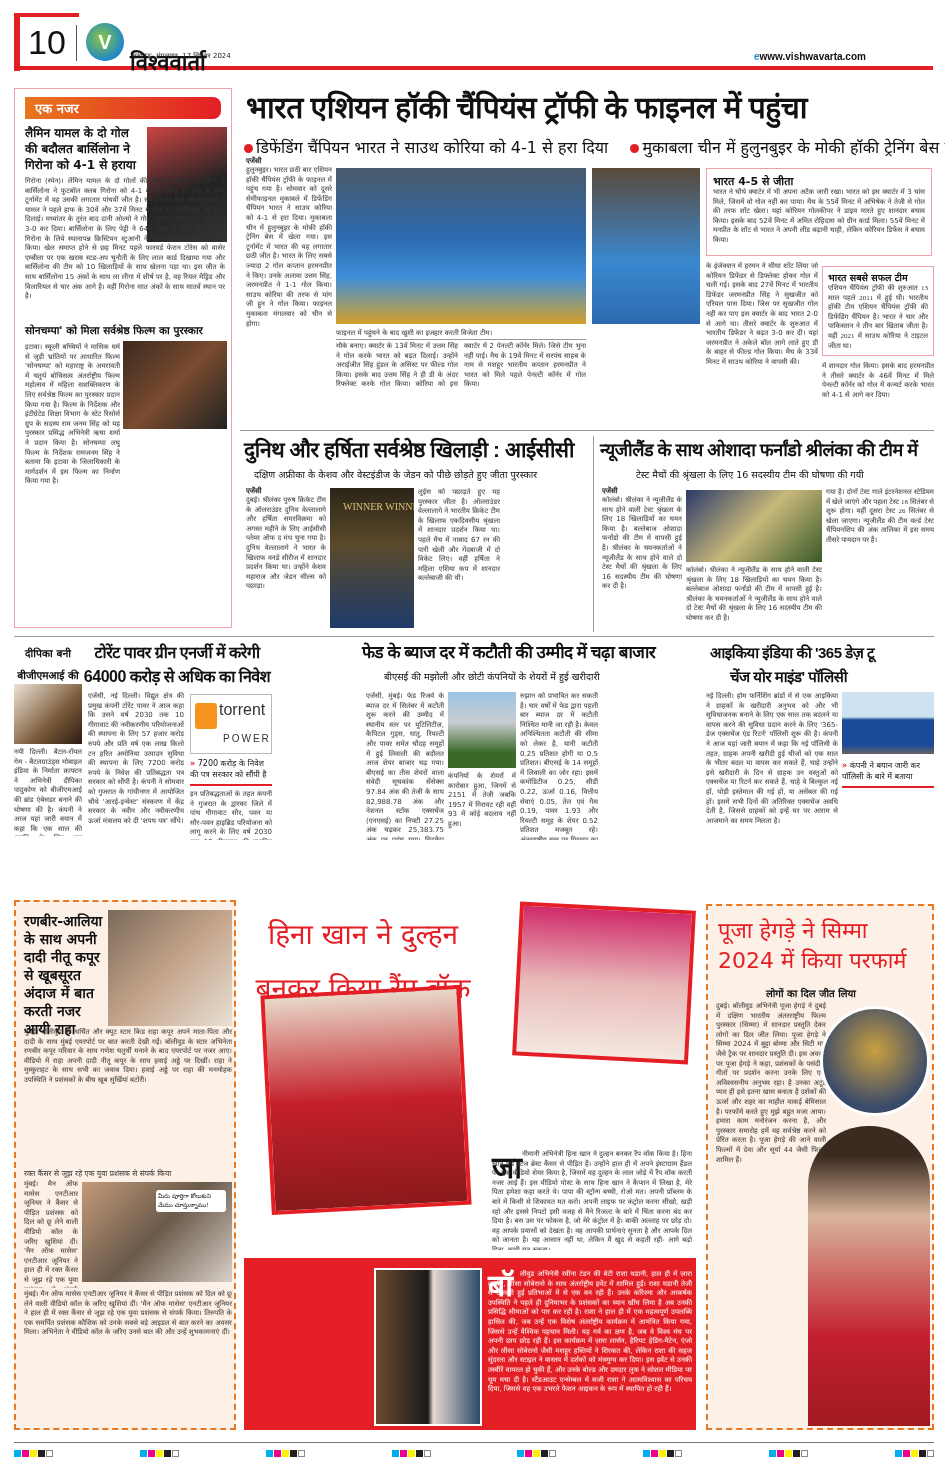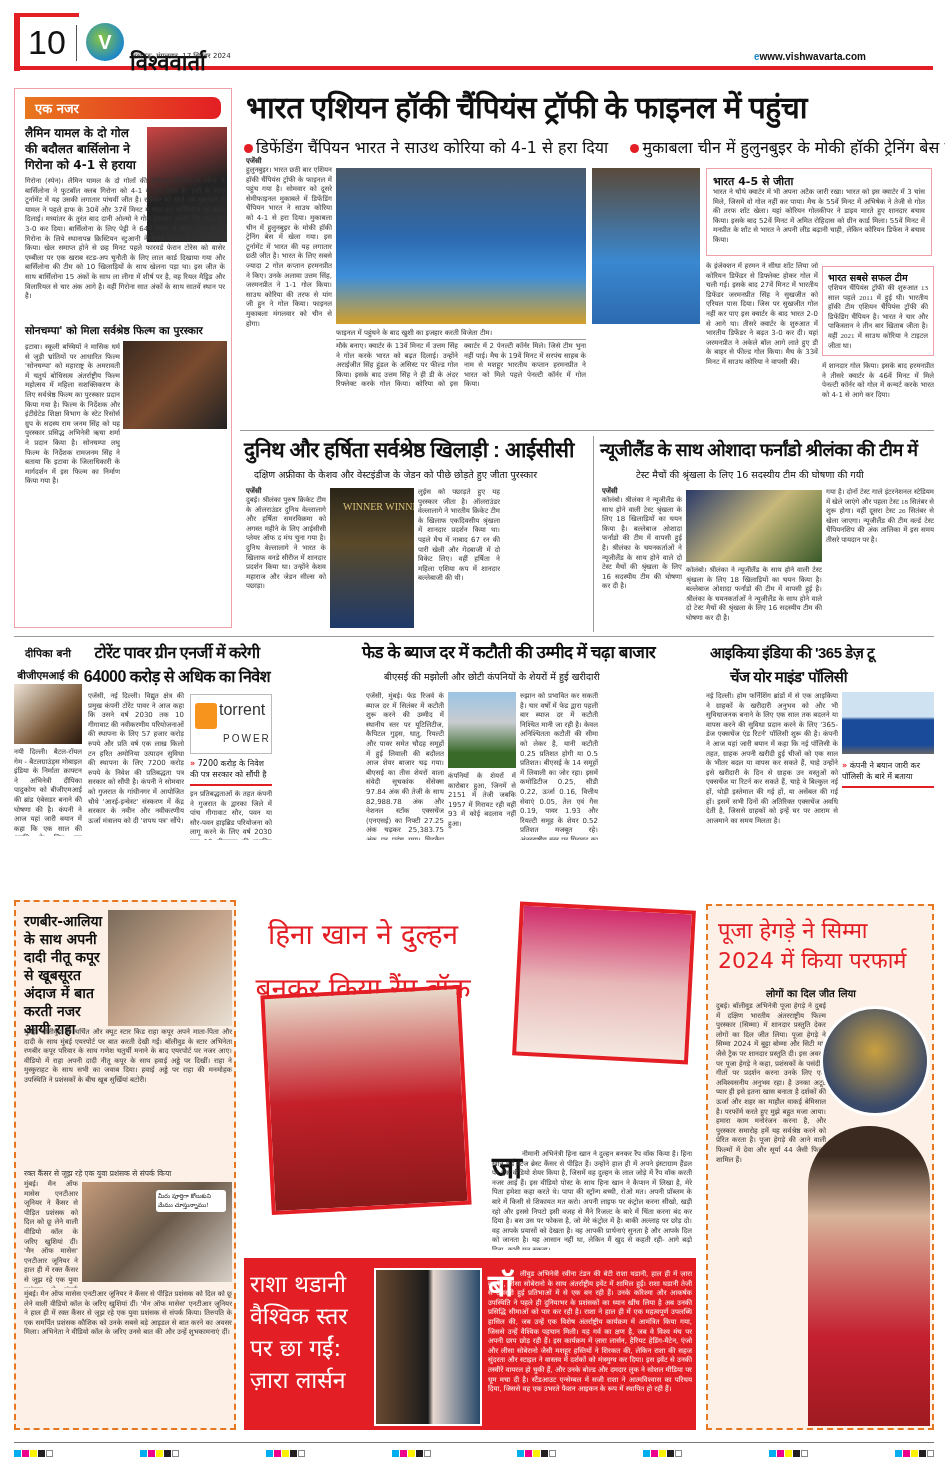--- a/index.html
+++ b/index.html
@@ -137,21 +137,20 @@
 
 <div class="abs dash-box" style="left:706px;top:904px;width:228px;height:526px;">
   <div class="abs" style="left:10px;top:10px;width:210px;font-size:22px;line-height:30px;color:#e31e24;">पूजा हेगड़े ने सिम्मा 2024 में किया परफार्म</div>
   <div class="abs" style="left:58px;top:80px;font-size:10px;font-weight:bold;color:#111;">लोगों का दिल जीत लिया</div>
   <div class="abs txt" style="left:8px;top:96px;width:110px;height:270px;">दुबई। बॉलीवुड अभिनेत्री पूजा हेगड़े ने दुबई में दक्षिण भारतीय अंतरराष्ट्रीय फिल्म पुरस्कार (सिम्मा) में शानदार प्रस्तुति देकर लोगों का दिल जीत लिया। पूजा हेगड़े ने सिम्मा 2024 में बुट्टा बोम्मा और सिटी मार जैसे ट्रैक पर शानदार प्रस्तुति दी। इस अवसर पर पूजा हेगड़े ने कहा, प्रशंसकों के पसंदीदा गीतों पर प्रदर्शन करना उनके लिए एक अविश्वसनीय अनुभव रहा। है उनका अटूट प्यार ही इसे इतना खास बनाता है दर्शकों की ऊर्जा और शहर का माहौल वाकई बेमिसाल है। परफॉर्म करते हुए मुझे बहुत मजा आया। हमारा काम मनोरंजन करना है, और पुरस्कार समारोह हमें यह सर्वश्रेष्ठ करने को प्रेरित करता है। पूजा हेगड़े की आने वाली फिल्मों में देवा और सूर्या 44 जैसी फिल्में शामिल हैं।</div>
   <div class="abs photo" style="left:112px;top:100px;width:110px;height:110px;border-radius:50%;border:3px solid #fff;background:radial-gradient(circle at 50% 40%,#caa040,#3a4a6a 70%);"></div>
   <div class="abs photo" style="left:100px;top:220px;width:122px;height:300px;background:linear-gradient(180deg,#3a2a1f 10%,#d8b49a 30%,#c42030 70%,#a01a20);border-radius:60px 60px 0 0;"></div>
 </div>
 
 <div class="abs" style="left:244px;top:1258px;width:452px;height:172px;background:#e31e24;">
-  <div class="abs" style="left:6px;top:10px;width:126px;font-size:23px;line-height:32px;color:#fff;">राशा थडानी वैश्विक स्तर पर छा गईं: ज़ारा लार्सन</div>
   <div class="abs photo" style="left:130px;top:10px;width:108px;height:158px;border:2px solid #fff;background:linear-gradient(90deg,#6a4a30,#1a1a1a 50%,#e8d8d0 55%,#2a4a6a);"></div>
   <div class="abs" style="left:244px;top:12px;font-size:30px;line-height:32px;font-weight:bold;color:#fff;">बॉ</div>
   <div class="abs txt" style="left:244px;top:12px;width:204px;height:156px;color:#fff;text-indent:32px;">लीवुड अभिनेत्री रवीना टंडन की बेटी राशा थडानी, हाल ही में ज़ारा लार्सन, लीसा सोबेरानो के साथ अंतर्राष्ट्रीय इवेंट में शामिल हुईं। राशा थडानी तेजी से उभरती हुई प्रतिभाओं में से एक बन रही हैं। उनके करिश्मा और आकर्षक उपस्थिति ने पहले ही दुनियाभर के प्रशंसकों का ध्यान खींच लिया है अब उनकी प्रसिद्धि सीमाओं को पार कर रही है। राशा ने हाल ही में एक महत्वपूर्ण उपलब्धि हासिल की, जब उन्हें एक विशेष अंतर्राष्ट्रीय कार्यक्रम में आमंत्रित किया गया, जिससे उन्हें वैश्विक पहचान मिली। यह गर्व का क्षण है, जब वे विश्व मंच पर अपनी छाप छोड़ रही हैं। इस कार्यक्रम में ज़ारा लार्सन, हैरियट हेडिंग-मैटेन, एंजो और लीसा सोबेरानो जैसी मशहूर हस्तियों ने शिरकत की, लेकिन राशा की सहज सुंदरता और स्टाइल ने वास्तव में दर्शकों को मंत्रमुग्ध कर दिया। इस इवेंट से उनकी तस्वीरें वायरल हो चुकी हैं, और उनके बोल्ड और दमदार लुक ने सोशल मीडिया पर धूम मचा दी है। स्टैंडआउट एन्सेम्बल में सजी राशा ने आत्मविश्वास का परिचय दिया, जिससे वह एक उभरते फैशन आइकन के रूप में स्थापित हो रही हैं।</div>
 </div>
 
 <div class="abs rule" style="left:14px;top:1442px;width:920px;background:#777;"></div>
 <div class="abs" style="left:14px;top:1450px;width:920px;display:flex;justify-content:space-between;">
   <div class="colorbar">
       <span style="background:#00aeef"></span>
       <span style="background:#ec008c"></span>

